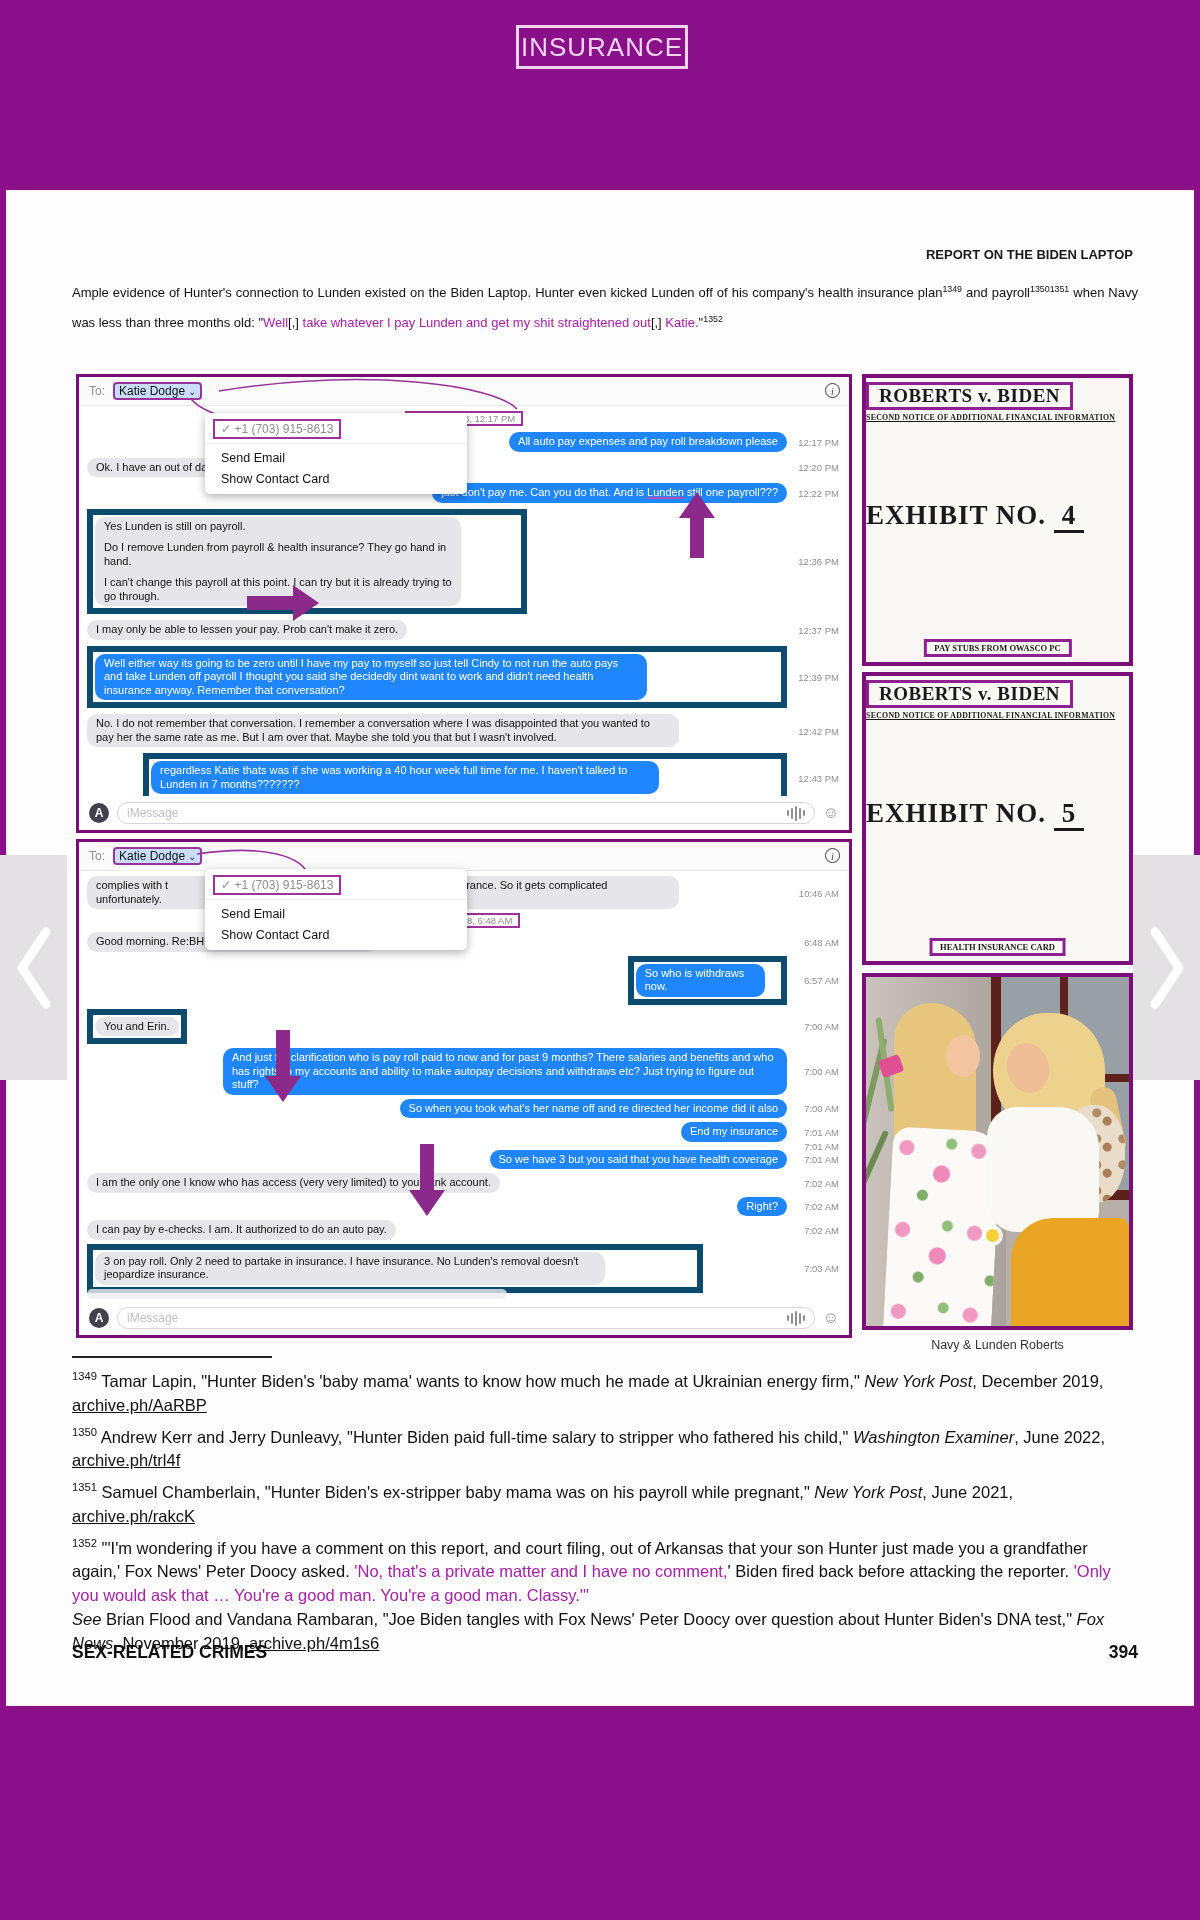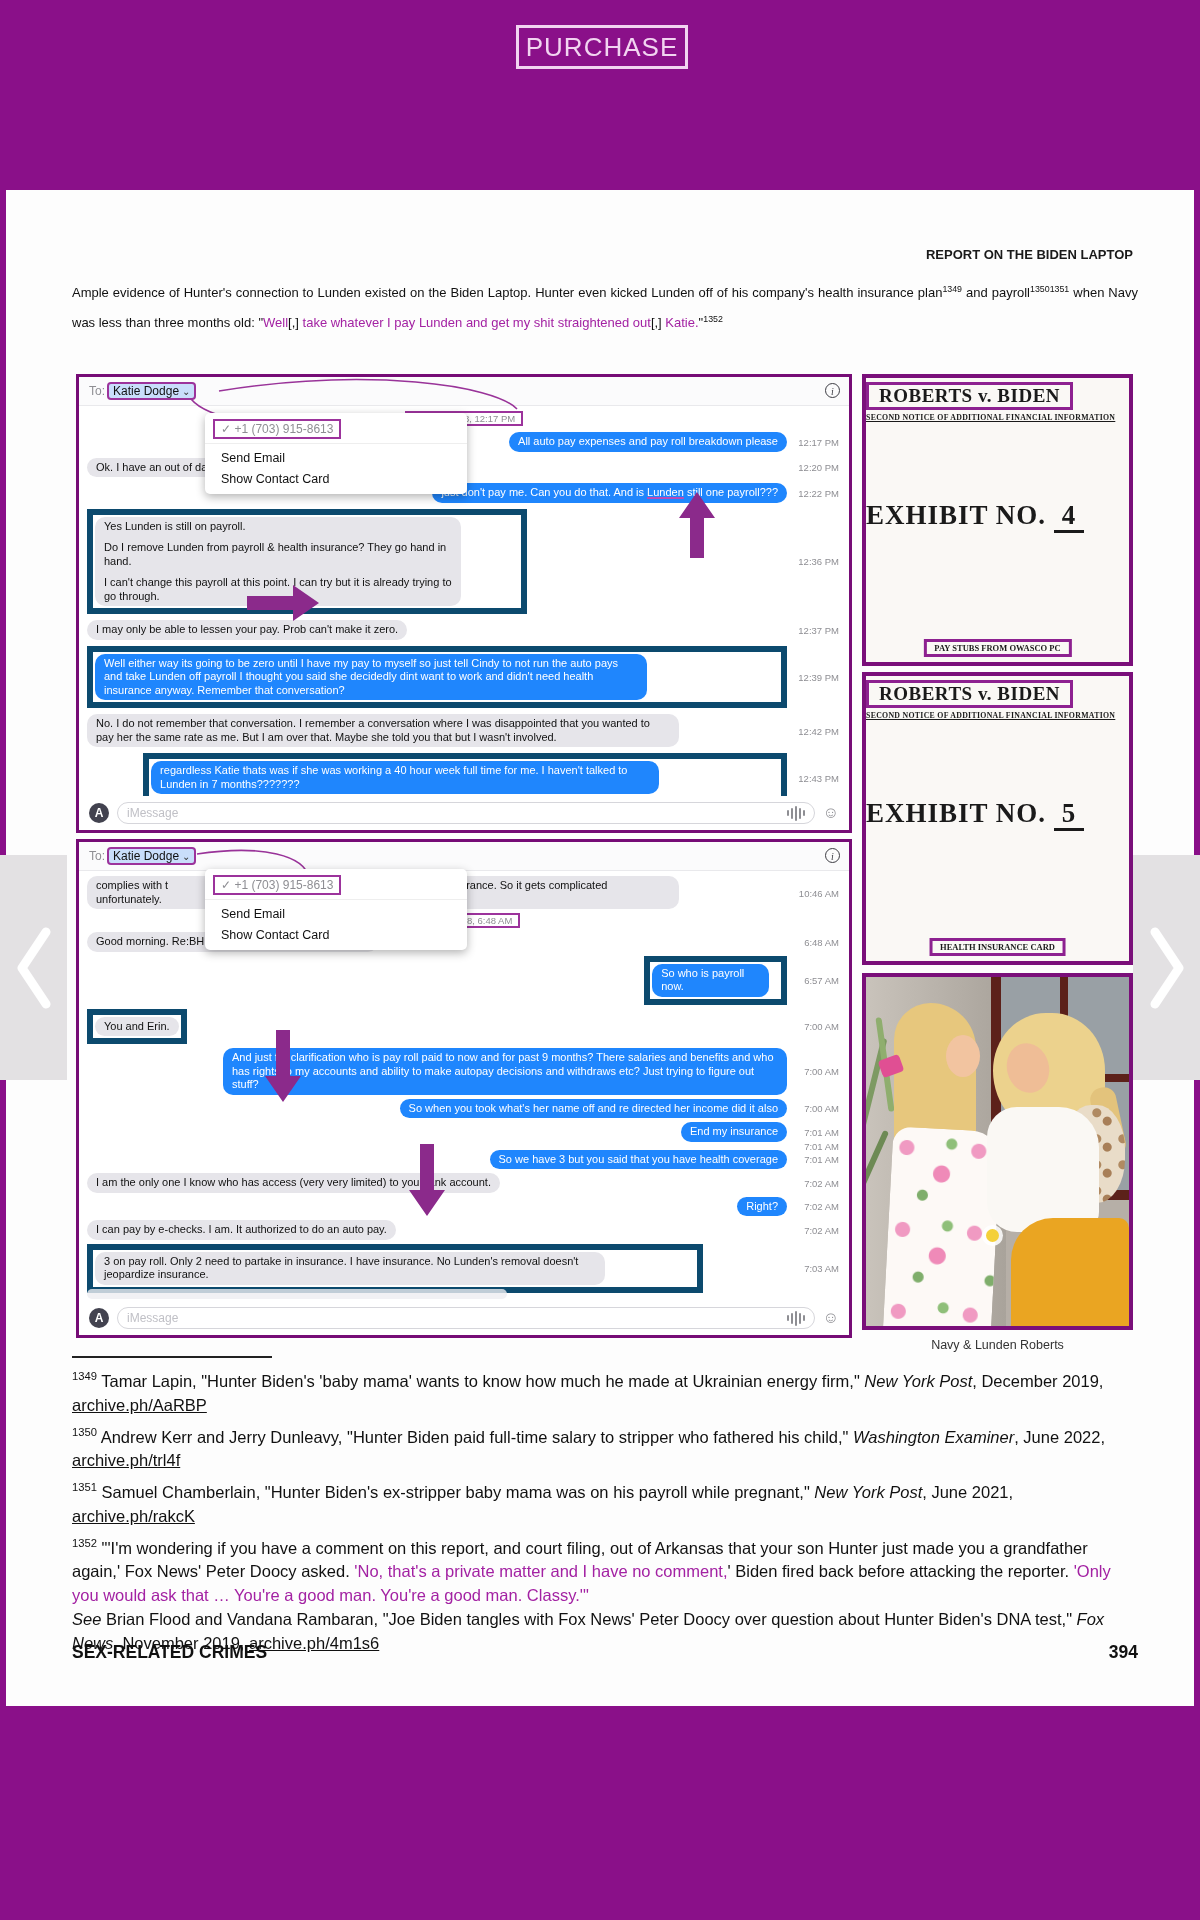--- a/index.html
+++ b/index.html
@@ -26,21 +26,21 @@
   .seg-und{text-decoration:underline;text-decoration-color:#b84ab8;text-decoration-thickness:2px;}
   .seg-gap{display:inline-block;width:150px;}
 
   
   .chat-panel{position:absolute;left:70px;width:776px;border:3px solid #760c76;
     background:#fff;box-sizing:border-box;overflow:hidden;}
   .chat-panel.p1{top:184px;height:459px;}
   .chat-panel.p2{top:649px;height:499px;}
 
   .to-bar{position:absolute;left:0;right:0;top:0;height:28px;background:#fbfbfc;
-    border-bottom:1px solid #e9e9ec;display:flex;align-items:center;padding:0 10px;z-index:3;}
+    border-bottom:1px solid #e9e9ec;display:flex;align-items:center;padding:0 10px;z-index:3;gap:6px;}
   .to-label{color:#8e8e93;font-size:12px;margin-right:4px;}
   .chip{background:#c9defb;color:#111;font-size:12px;padding:0 4px;border-radius:2px;
     box-shadow:0 0 0 2px #9c339c;display:inline-flex;align-items:center;gap:3px;}
   .chev{font-size:10px;color:#333;}
   .info{position:absolute;right:9px;top:6px;width:15px;height:15px;border:1.5px solid #3c3c43;
     border-radius:50%;color:#3c3c43;font-family:"Liberation Serif",serif;font-style:italic;
     font-size:10px;line-height:15px;text-align:center;box-sizing:border-box;}
 
   .curve{position:absolute;left:0;top:0;z-index:6;pointer-events:none;}
 
@@ -157,21 +157,21 @@
   
   .nav{position:absolute;top:855px;width:67px;height:225px;background:#e3e1e3;
     display:flex;align-items:center;justify-content:center;cursor:pointer;z-index:9;}
   .nav.left{left:0;} .nav.right{left:1133px;}
 </style>
 </head>
 <body>
 
 <div class="stage">
 
-  <button class="purchase">PURCHASE</button>
+  <button class="purchase">INSURANCE</button>
 
   <div class="page">
 
     <div class="running-head">REPORT ON THE BIDEN LAPTOP</div>
 
     <p class="lead"><span class="seg-n">Ample evidence of Hunter's connection to Lunden existed on the Biden Laptop. Hunter even kicked Lunden off of his company's health insurance plan</span><span class="seg-sup">1349</span><span class="seg-n"> and payroll</span><span class="seg-sup">13501351</span><span class="seg-n"> when Navy was less than three months old: "</span><span class="seg-p">Well</span><span class="seg-n">[,]</span><span class="seg-p"> take whatever I pay Lunden and get my shit straightened out</span><span class="seg-n">[,]</span><span class="seg-p"> Katie.</span><span class="seg-n">"</span><span class="seg-sup">1352</span></p>
 
     <section class="chat-panel p1">
       <div class="to-bar">
         <span class="to-label">To:</span>
@@ -287,21 +287,21 @@
           </div>
           <div class="msg-row date-row">
             <span class="date-box">Dec 20, 2018, 6:48 AM</span>
           </div>
           <div class="msg-row left">
             <div class="bubble">Good morning. Re:BHR - will you book your own travel?</div>
             <span class="time">6:48 AM</span>
           </div>
           <div class="msg-row right">
             <div class="bubble-box">
-              <div class="bubble">So who is payroll now.</div>
+              <div class="bubble">So who is withdraws now.</div>
             </div>
             <span class="time">6:57 AM</span>
           </div>
           <div class="msg-row left">
             <div class="bubble-box">
               <div class="bubble">You and Erin.</div>
             </div>
             <span class="time">7:00 AM</span>
           </div>
           <div class="msg-row right">

